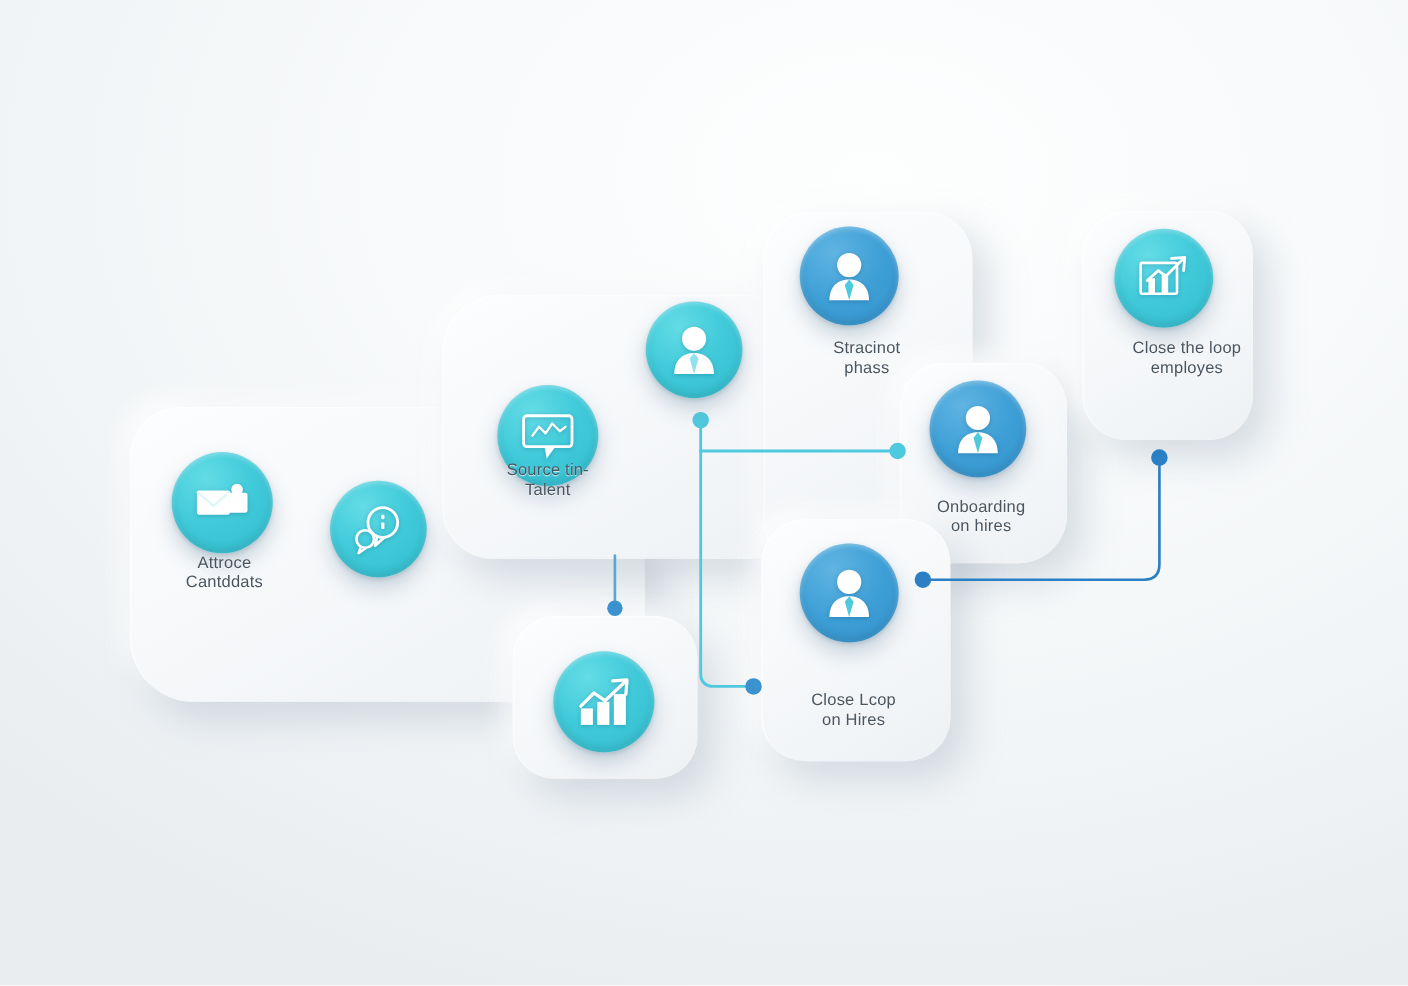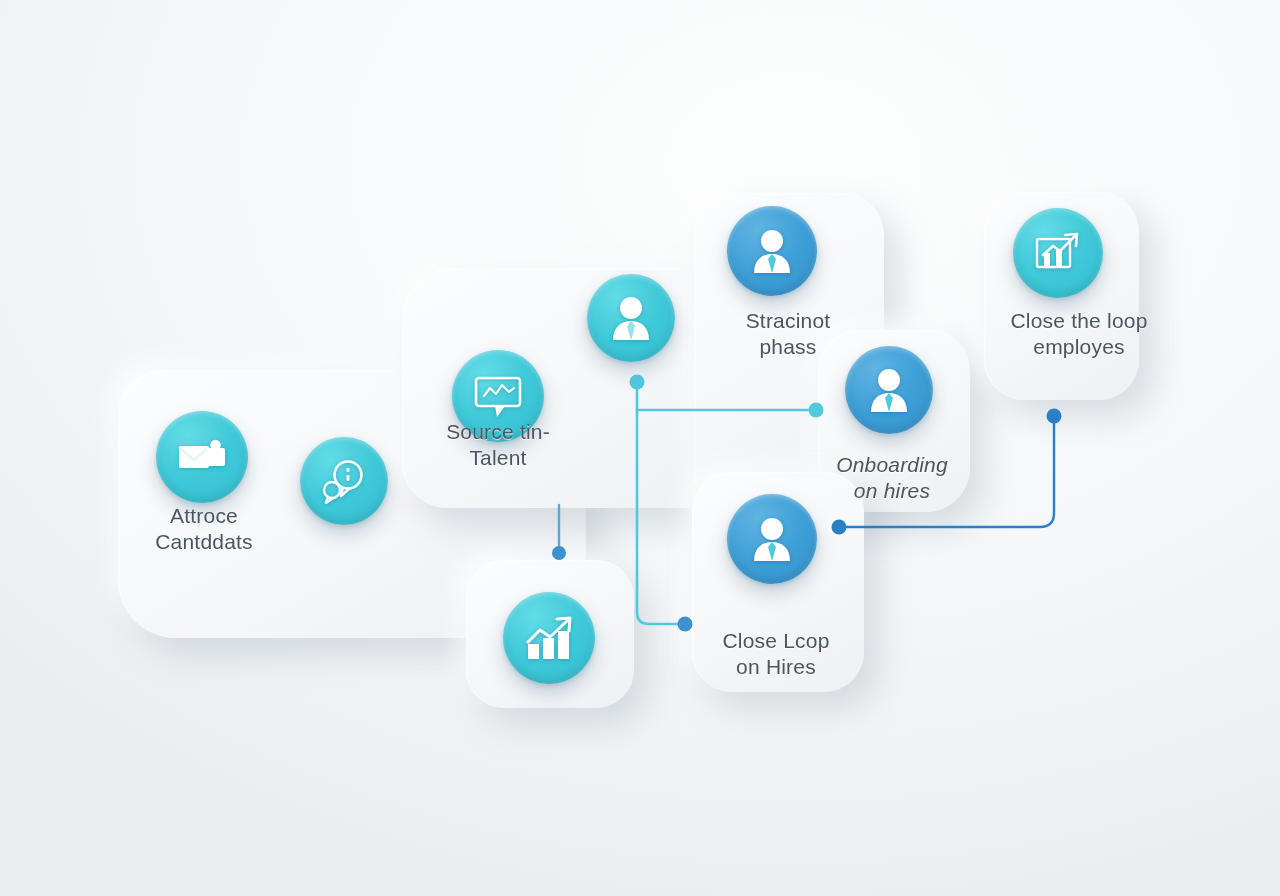--- a/index.html
+++ b/index.html
@@ -90,21 +90,21 @@
   .bubble svg { display: block; filter: drop-shadow(0 1px 2px rgba(0,60,90,0.25)); }
 
   .cyan { background: radial-gradient(circle at 34% 26%, #63DCE6 0%, #3FC9D9 48%, #32BCCE 100%); }
   .blue { background: radial-gradient(circle at 34% 26%, #5FB4E2 0%, #3E9FD6 50%, #3391CC 100%); }
 
   
   .label {
     position: absolute;
     text-align: center;
     color: #4A5560;
-    font-size: 21px;
+    font-size: 15px;
     line-height: 1.22;
     font-weight: 400;
     letter-spacing: 0.2px;
     white-space: pre-line;
     text-shadow: 0 1px 1px rgba(255,255,255,0.85);
   }
 
   
   #wires { position: absolute; left:0; top:0; width: 1280px; height: 896px; pointer-events: none; }
 </style>
@@ -240,21 +240,21 @@
 
   <div class="label" style="left:122px; top:503px; width:164px;">Attroce
 Cantddats</div>
 
   <div class="label" style="left:424px; top:419px; width:148px;">Source tin-
 Talent</div>
 
   <div class="label" style="left:698px; top:308px; width:180px;">Stracinot
 phass</div>
 
-  <div class="label" style="left:804px; top:452px; width:176px;font-style:italic;">Onboarding
+  <div class="label" style="left:804px; top:452px; width:176px;">Onboarding
 on hires</div>
 
   <div class="label" style="left:994px; top:308px; width:170px;">Close the loop
 employes</div>
 
   <div class="label" style="left:690px; top:628px; width:172px;">Close Lcop
 on Hires</div>
 
 </div>
 

